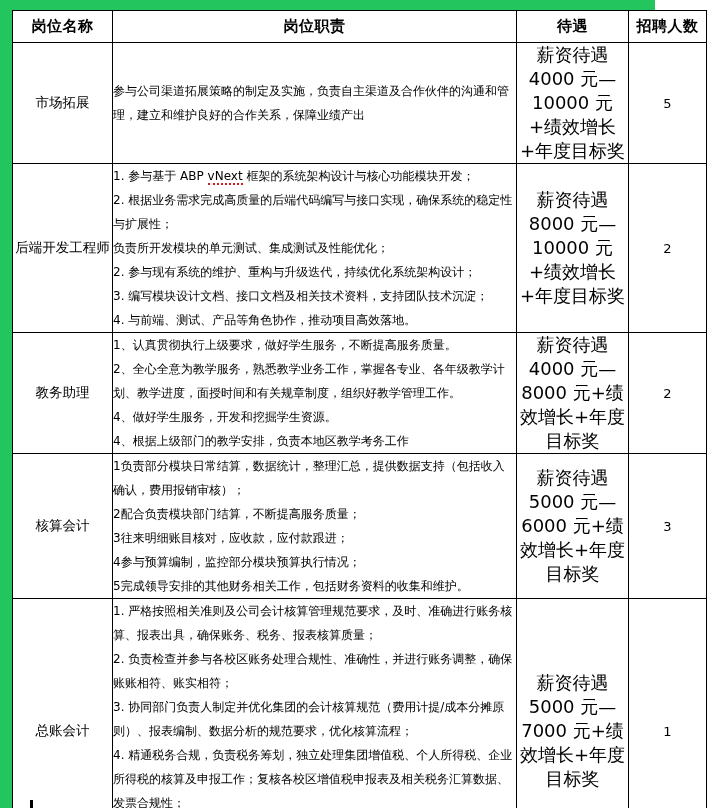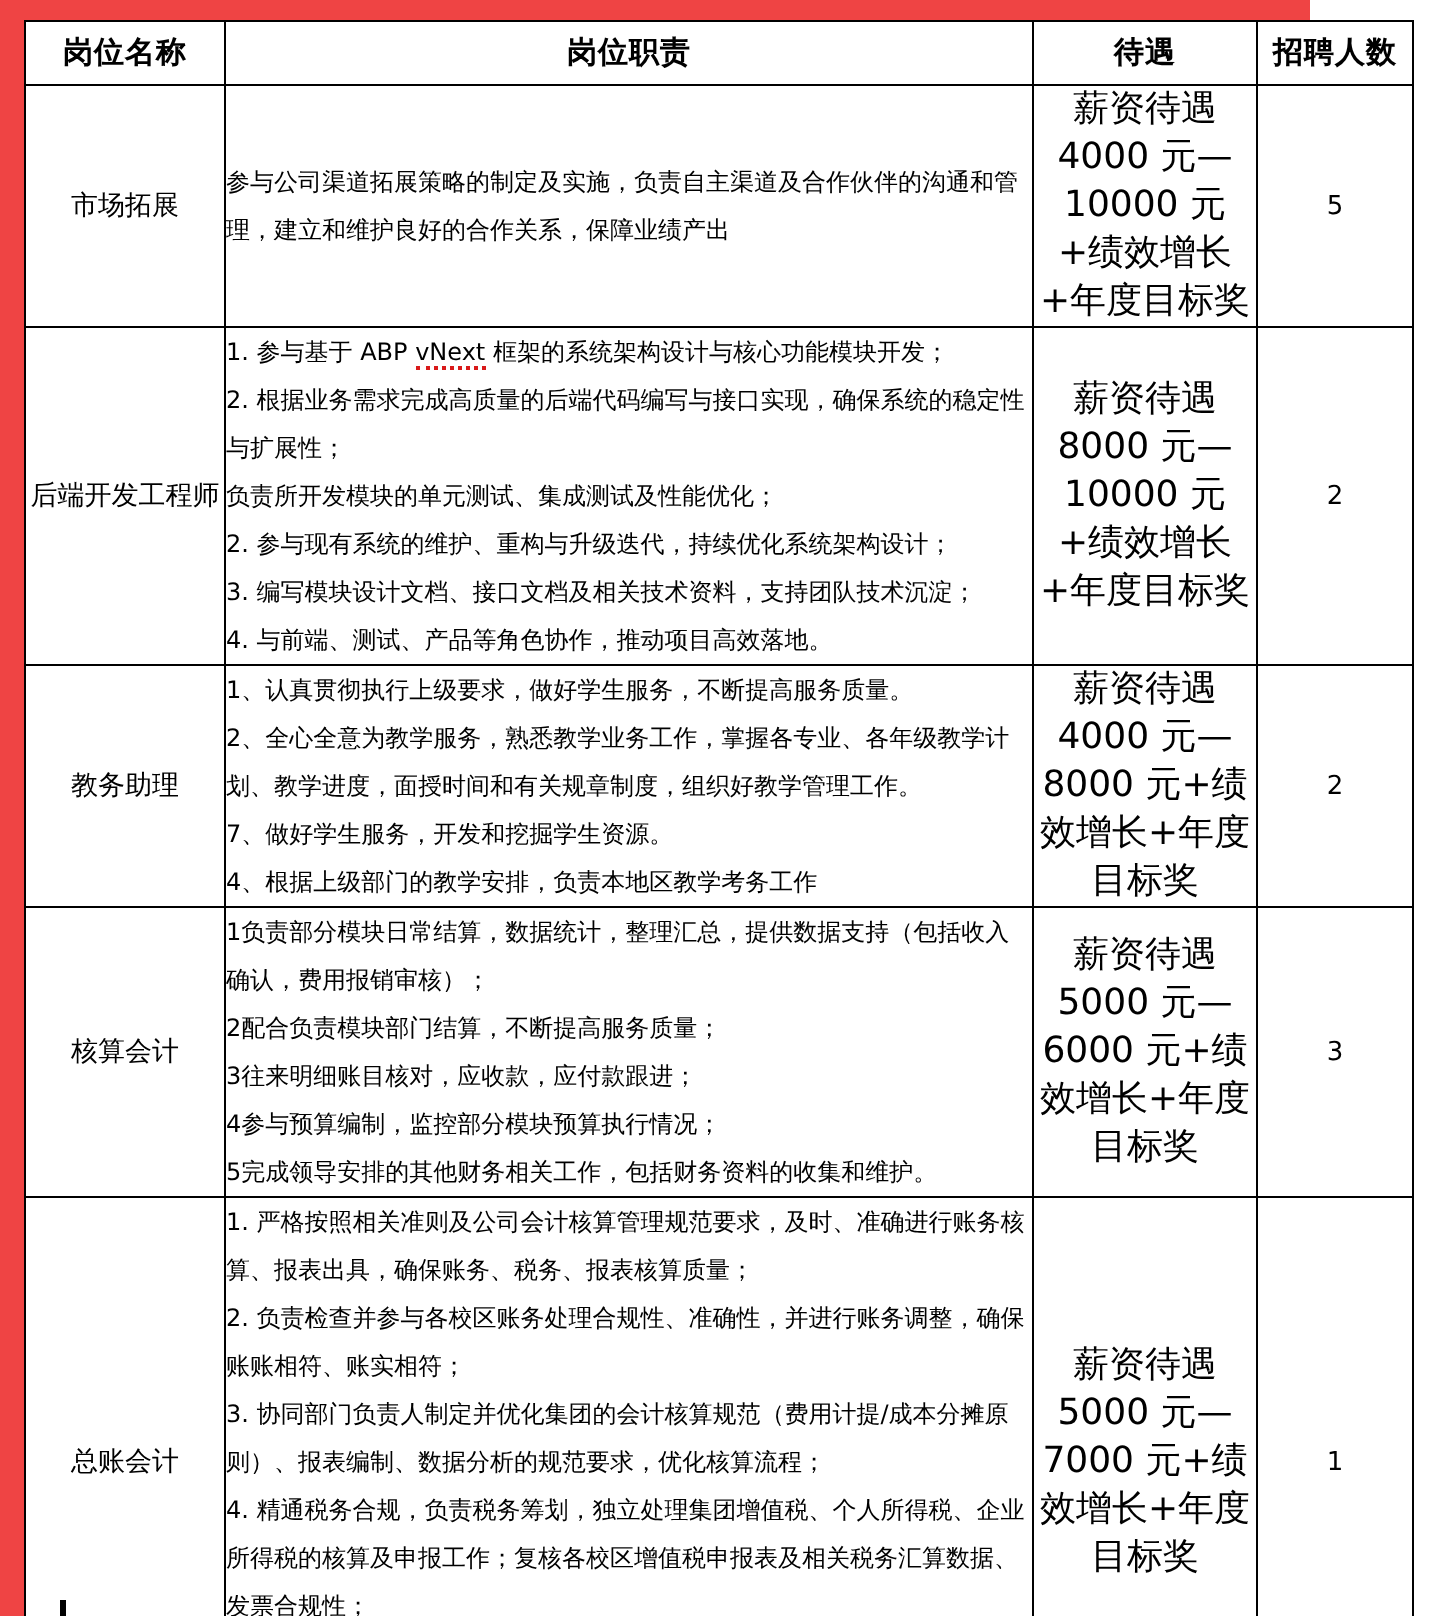--- a/index.html
+++ b/index.html
@@ -11,21 +11,21 @@
     width: 718px;
     height: 808px;
     font-family: "DejaVu Sans", "Liberation Sans", sans-serif;
     color: #000000;
     overflow: hidden;
   }
   .page {
     position: relative;
     width: 655px;
     height: 808px;
-    background: #ef4444;
+    background: #22c55e;
   }
   table.job-table {
     border-collapse: collapse;
     table-layout: fixed;
     position: absolute;
     left: 12px;
     top: 10px;
     width: 694px;
     background: #ffffff;
   }
@@ -49,21 +49,21 @@
     font-size: 15px;
     letter-spacing: 0.5px;
   }
 
   td.name-cell {
     text-align: center;
     font-size: 13.5px;
     line-height: 21px;
     padding: 2px 2px;
   }
-  td.name-cell .nm-line { display: block; }
+  td.name-cell .nm-line { display: block; font-family: Liberation Mono, monospace; }
 
   td.duty-cell {
     text-align: left;
     font-size: 12px;
     line-height: 24px;
     padding: 5px 9px 5px 10px;
   }
   td.duty-cell .d-line {
     display: block;
     white-space: normal;
@@ -143,21 +143,21 @@
         <td class="count-cell">2</td>
       </tr>
 
       <tr style="height:104px;">
         <td class="name-cell">
           <span class="nm-line">教务助理</span>
         </td>
         <td class="duty-cell">
           <span class="d-line">1、认真贯彻执行上级要求，做好学生服务，不断提高服务质量。</span>
           <span class="d-line">2、全心全意为教学服务，熟悉教学业务工作，掌握各专业、各年级教学计划、教学进度，面授时间和有关规章制度，组织好教学管理工作。</span>
-          <span class="d-line">7、做好学生服务，开发和挖掘学生资源。</span>
+          <span class="d-line">4、做好学生服务，开发和挖掘学生资源。</span>
           <span class="d-line">4、根据上级部门的教学安排，负责本地区教学考务工作</span>
         </td>
         <td class="pay-cell">薪资待遇 4000 元—8000 元+绩效增长+年度目标奖</td>
         <td class="count-cell">2</td>
       </tr>
 
       <tr style="height:121px;">
         <td class="name-cell">
           <span class="nm-line">核算会计</span>
         </td>

